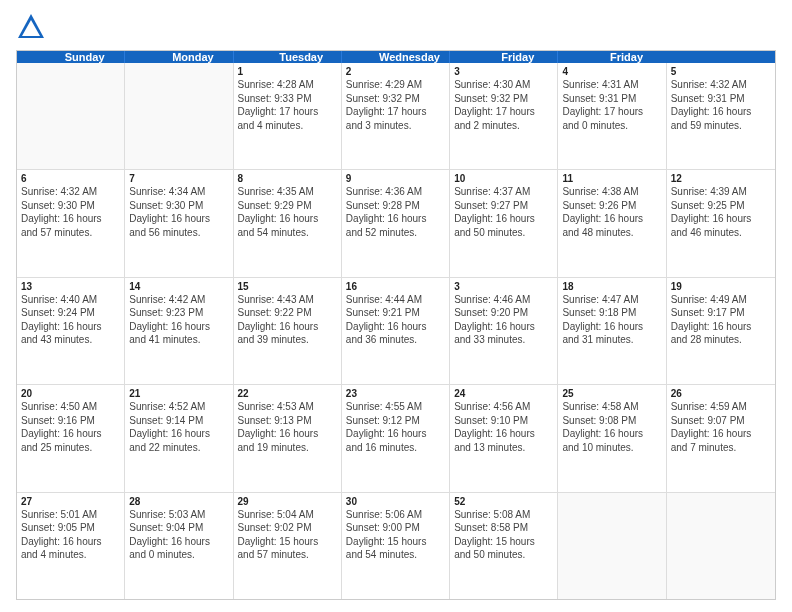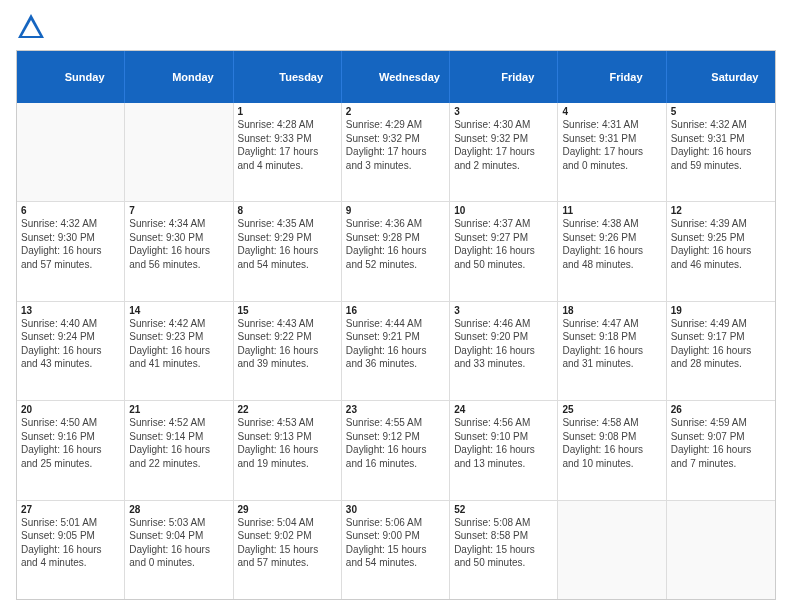--- a/index.html
+++ b/index.html
@@ -69,21 +69,21 @@
     .cal-header {
       display: grid;
       grid-template-columns: repeat(7, 1fr);
       background: #1565c0;
     }
     .cal-header-cell {
       color: #fff;
       font-size: 11px;
       font-weight: bold;
       text-align: center;
-      padding: 20px 2px;
+      padding: 0 2px;
       border-right: 1px solid #2a7adb;
       margin-left: 28px;
     }
     .cal-header-cell:last-child { border-right: none; }
     .cal-body {
       flex: 1;
       display: flex;
       flex-direction: column;
     }
     .cal-row {
@@ -139,21 +139,20 @@
   </div>
 
   <div class="calendar">
     <div class="cal-header">
     <div class="cal-header-cell">Sunday</div>
         <div class="cal-header-cell">Monday</div>
         <div class="cal-header-cell">Tuesday</div>
         <div class="cal-header-cell">Wednesday</div>
         <div class="cal-header-cell">Friday</div>
         <div class="cal-header-cell">Friday</div>
-        <div class="cal-header-cell">Saturday</div>
       </div>
     <div class="cal-body">
     <div class="cal-row">
           <div class="cal-cell empty"></div>
           <div class="cal-cell empty"></div>
           <div class="cal-cell">
             <span class="day-num">1</span>
             <div class="day-info">Sunrise: 4:28 AM<br>Sunset: 9:33 PM<br>Daylight: 17 hours<br>and 4 minutes.</div>
           </div>
           <div class="cal-cell">

